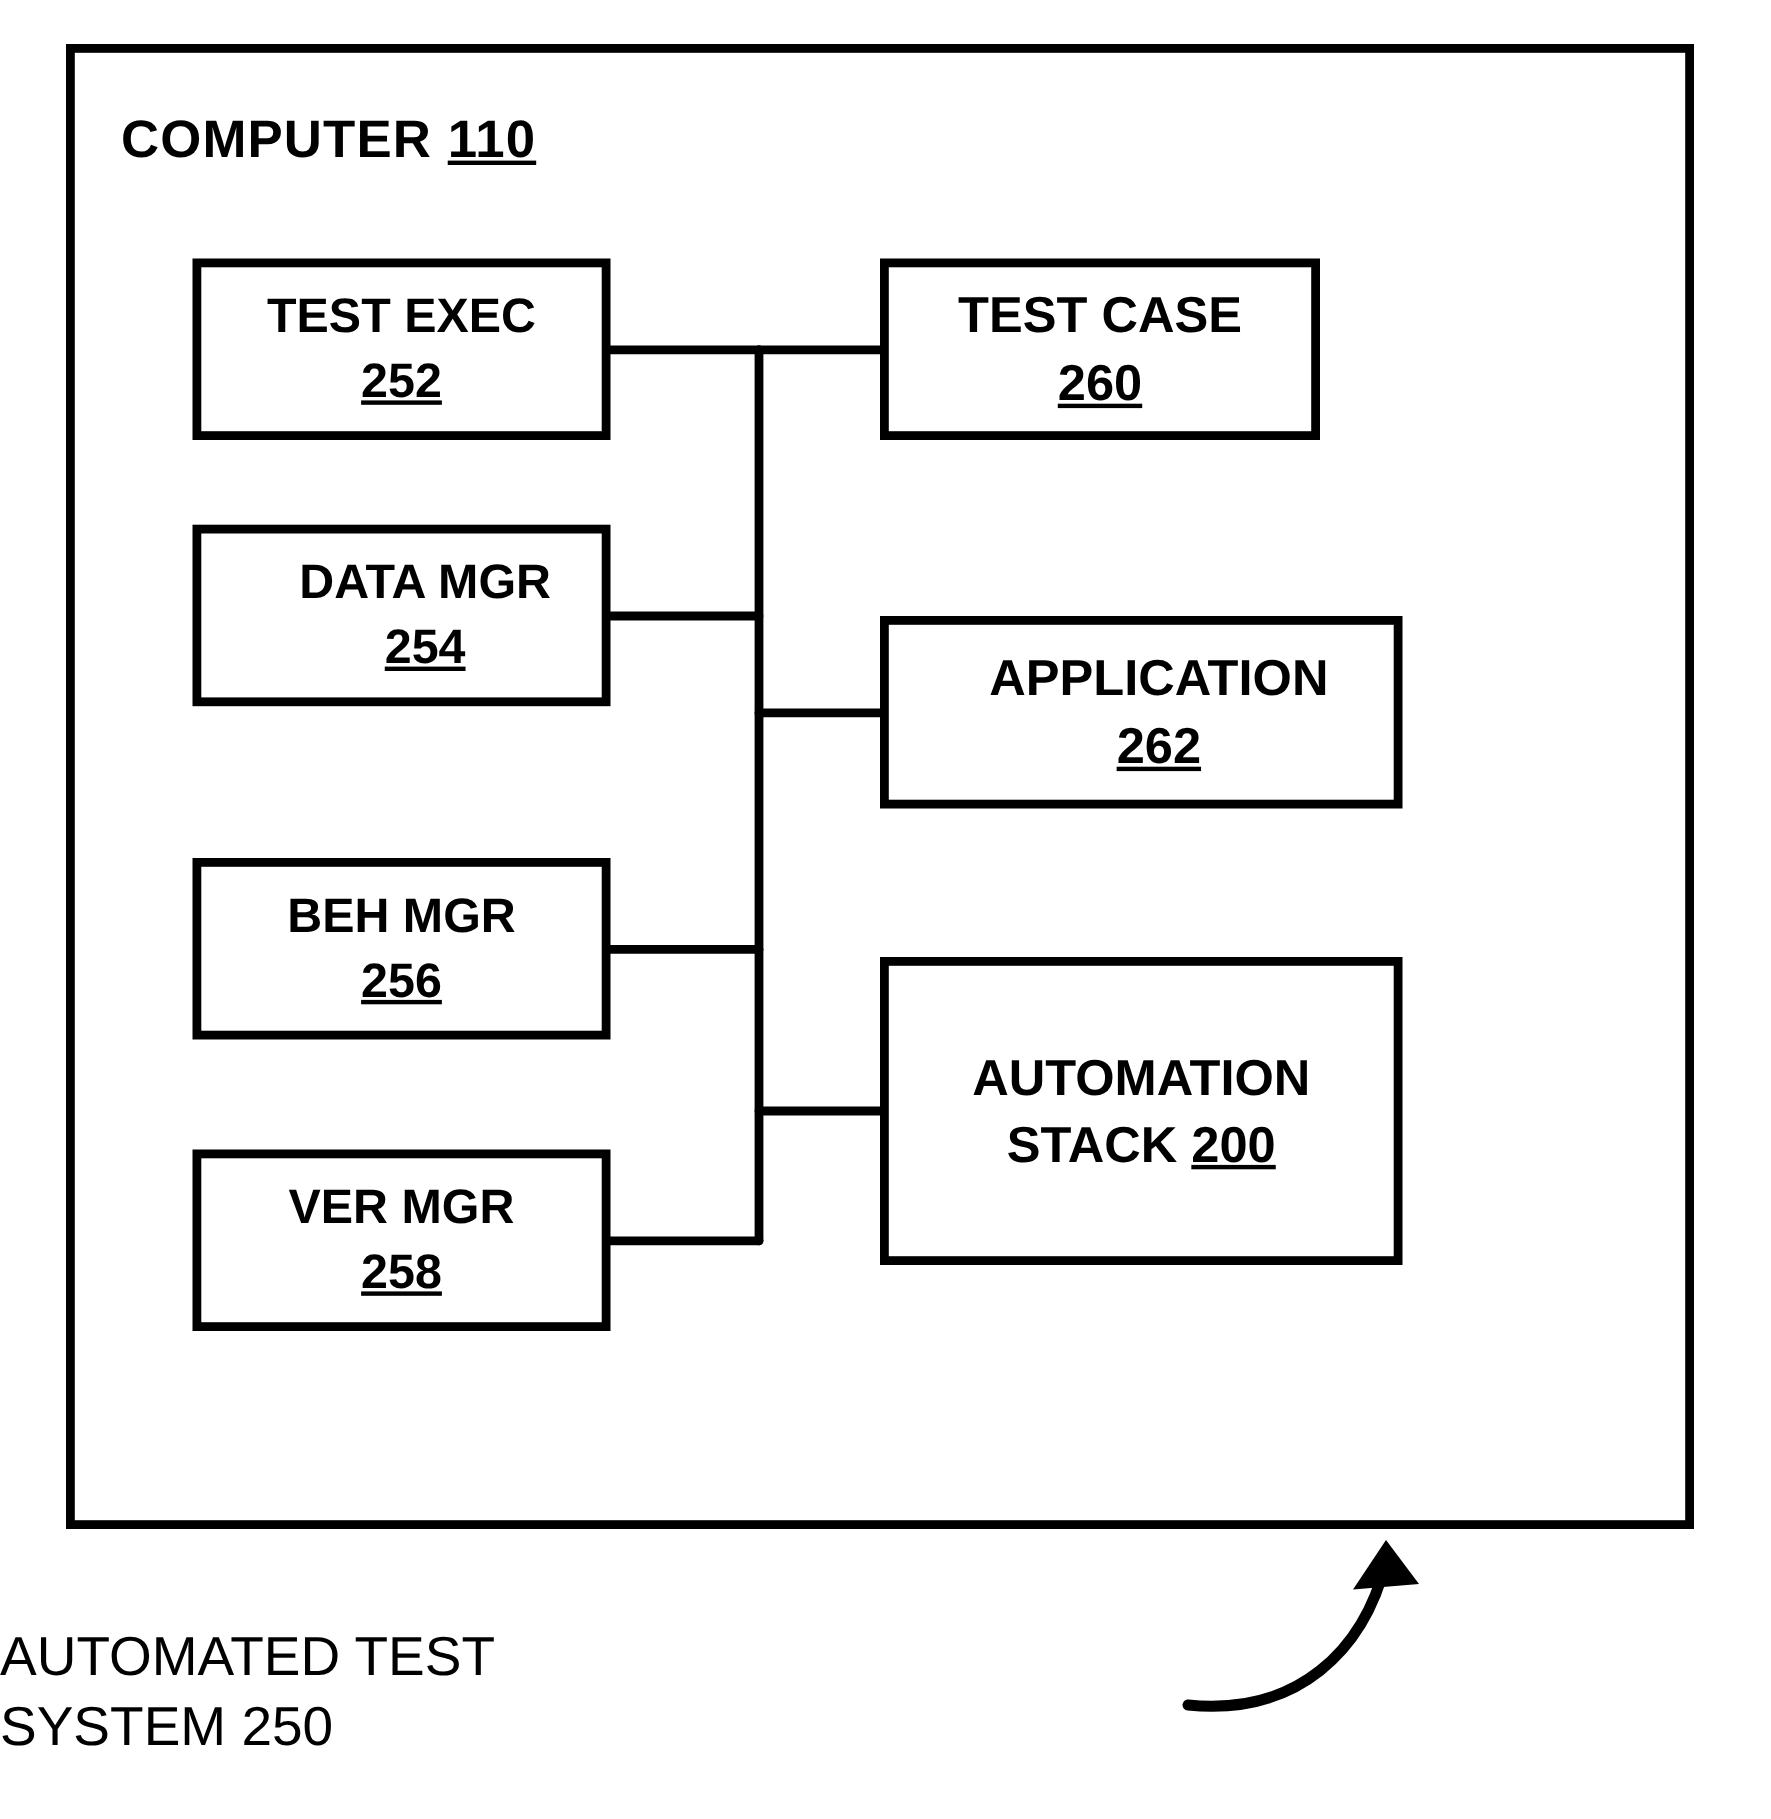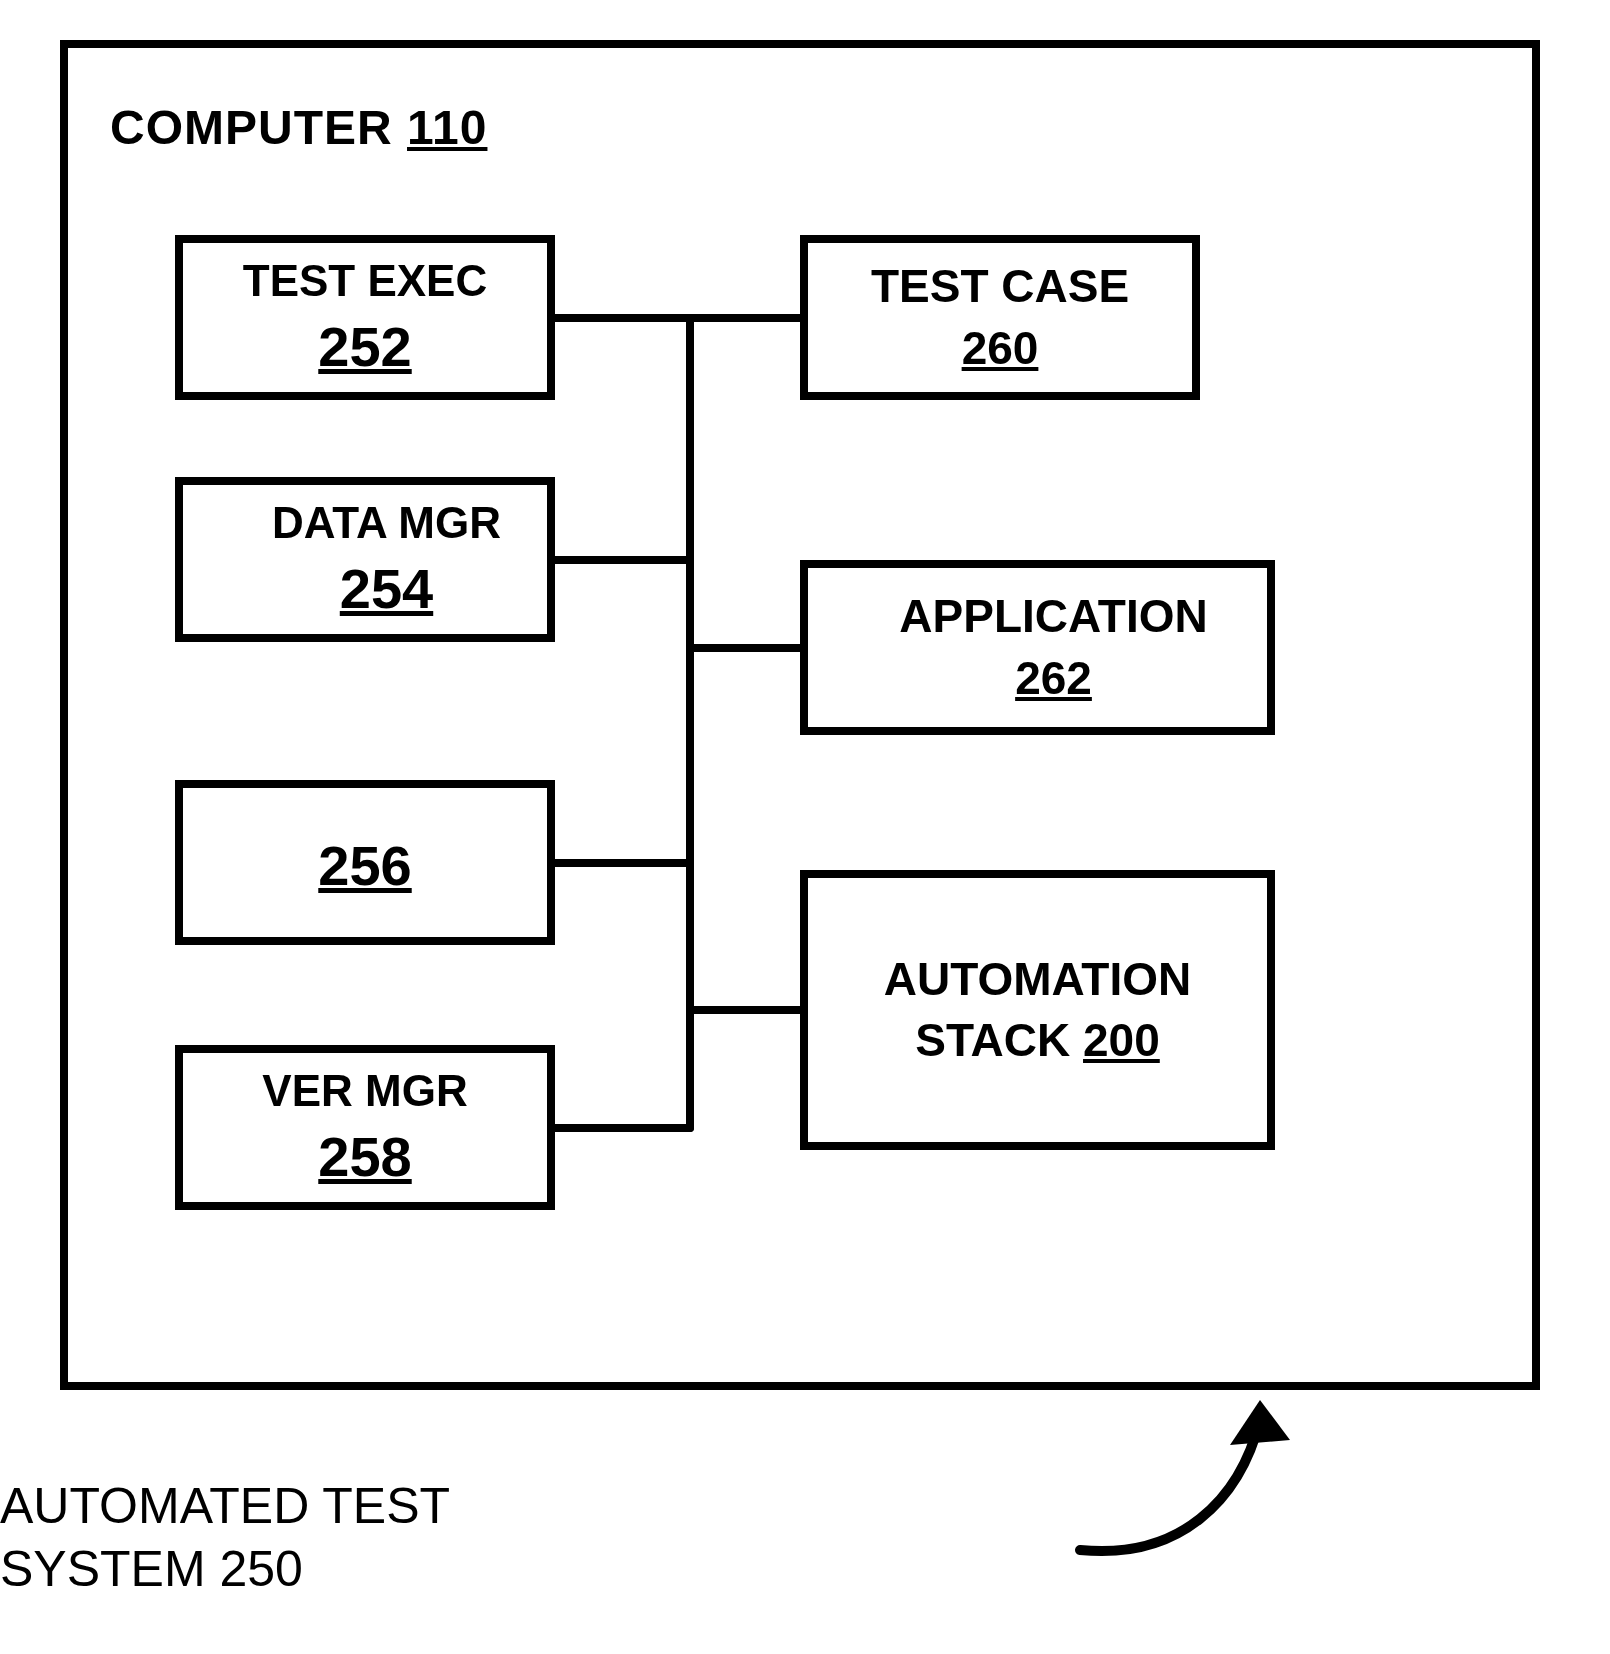--- a/index.html
+++ b/index.html
@@ -41,21 +41,21 @@
     box-sizing: border-box;
     text-align: center;
     display: flex;
     flex-direction: column;
     align-items: center;
     justify-content: center;
     font-weight: 900;
     line-height: 1.2;
   }
   .node .name { font-size: 44px; }
-  .node .num { font-size: 56px; text-decoration: underline; margin-top: 6px; }
+  .node .num { font-size: 44px; text-decoration: underline; margin-top: 6px; }
   .node.big .name { font-size: 46px; }
   .node.big .num  { font-size: 46px; }
 
   .stack .stack-line1 { font-size: 46px; font-weight: 900; }
   .stack .stack-line2 { font-size: 46px; font-weight: 900; margin-top: 6px; }
   .stack .num { text-decoration: underline; }
 
   .caption {
     position: absolute;
     width: 100%;
@@ -101,20 +101,21 @@
     <div class="name">TEST EXEC</div>
     <div class="num">252</div>
   </div>
 
   <div class="node" style="left:175px; top:477px; width:380px; height:165px;padding-left:43px;">
     <div class="name">DATA MGR</div>
     <div class="num">254</div>
   </div>
 
   <div class="node" style="left:175px; top:780px; width:380px; height:165px;">
+    <div class="name">BEH MGR</div>
     <div class="num">256</div>
   </div>
 
   <div class="node" style="left:175px; top:1045px; width:380px; height:165px;">
     <div class="name">VER MGR</div>
     <div class="num">258</div>
   </div>
 
   <div class="node big" style="left:800px; top:235px; width:400px; height:165px;">
     <div class="name">TEST CASE</div>

